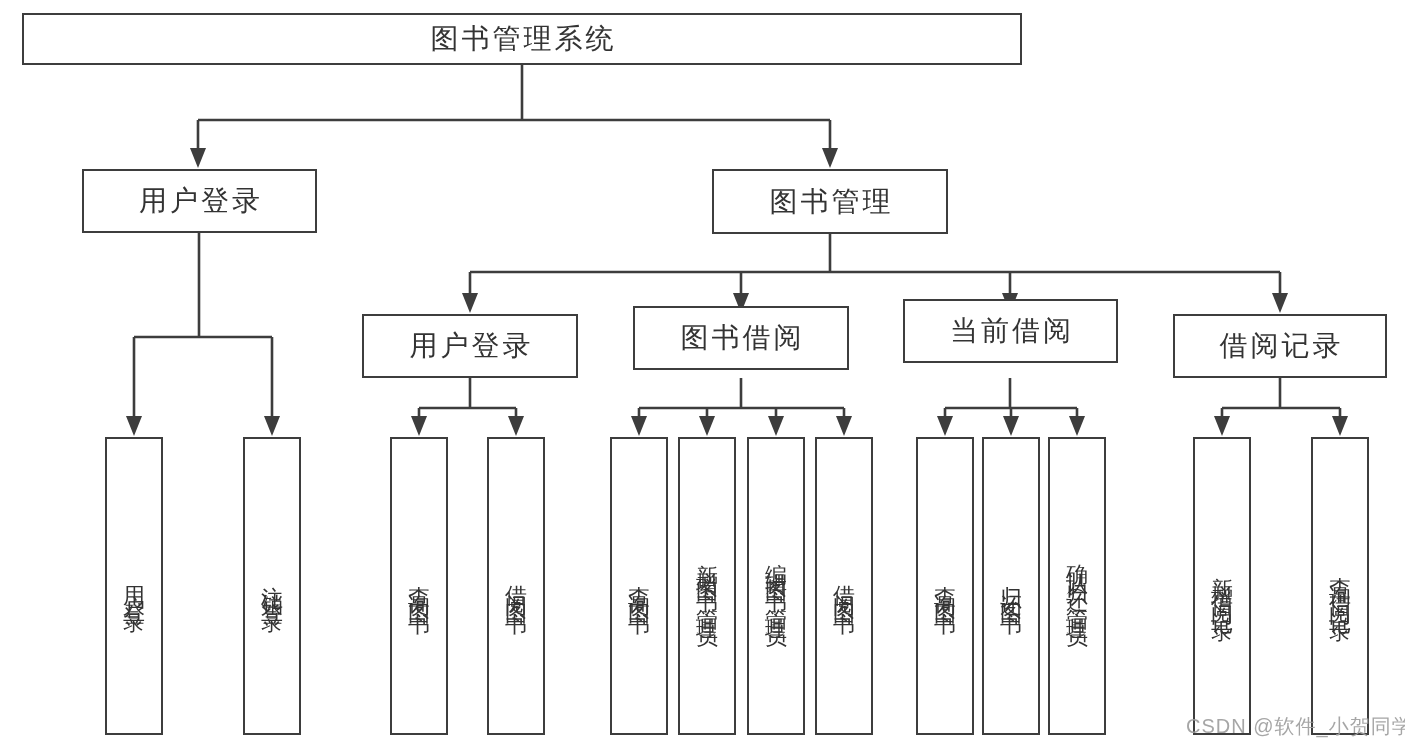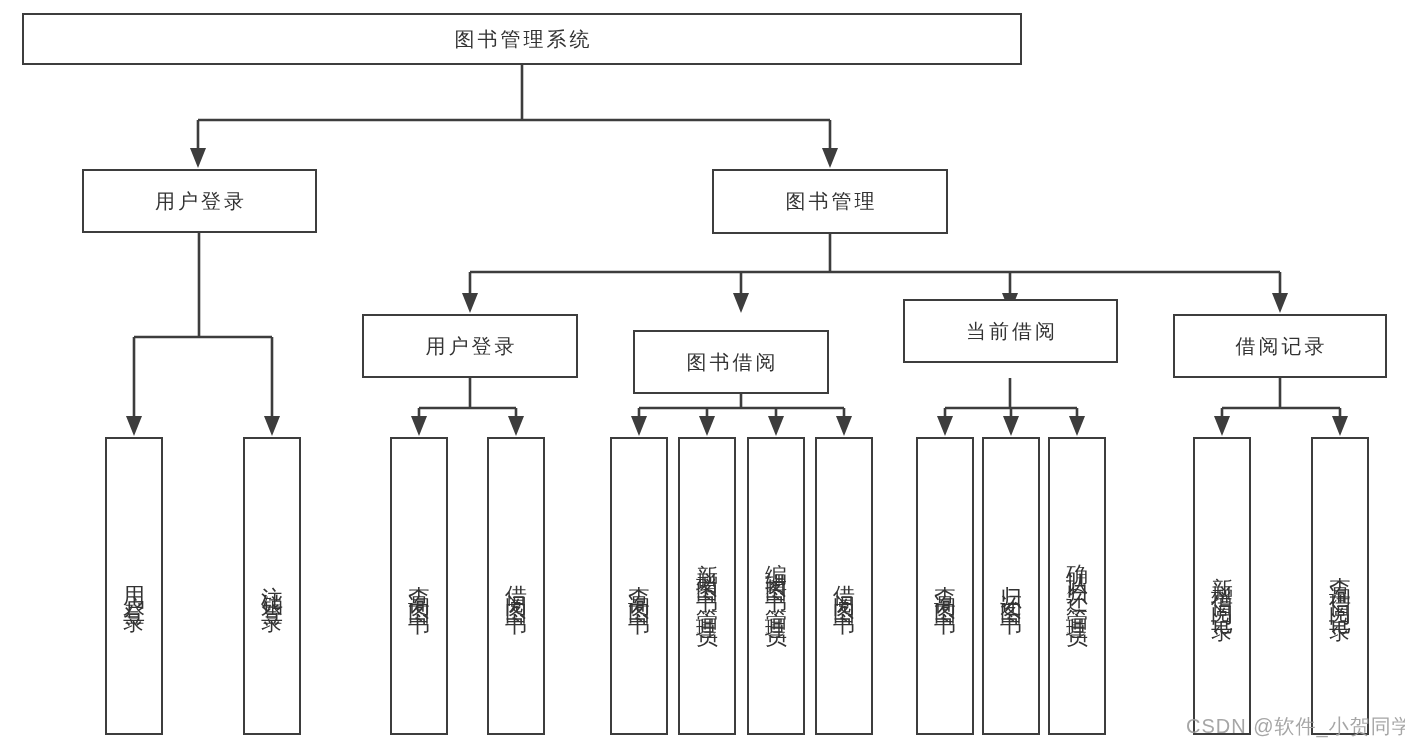--- a/index.html
+++ b/index.html
@@ -22,21 +22,21 @@
     box-sizing: border-box;
     background: #ffffff;
     border: 2.5px solid #3d3d3d;
     display: flex;
     align-items: center;
     justify-content: center;
     color: #333333;
     z-index: 1;
   }
   .hlabel {
-    font-size: 20px;
+    font-size: 28px;
     letter-spacing: 3px;
     white-space: nowrap;
     text-indent: 3px;
   }
   .vbox { width: 58px; top: 437px; height: 298px; }
   .vtext {
     writing-mode: vertical-rl;
     text-orientation: mixed;
     font-size: 22px;
     letter-spacing: 9px;
@@ -98,21 +98,21 @@
   <div class="box" style="left:82px; top:169px; width:235px; height:64px;">
     <span class="hlabel">用户登录</span>
   </div>
   <div class="box" style="left:712px; top:169px; width:236px; height:65px;">
     <span class="hlabel">图书管理</span>
   </div>
 
   <div class="box" style="left:362px; top:314px; width:216px; height:64px;">
     <span class="hlabel">用户登录</span>
   </div>
-  <div class="box" style="left:633px; top:330px; width:196px; height:64px;">
+  <div class="box" style="left:633px; top:306px; width:216px; height:64px;">
     <span class="hlabel">图书借阅</span>
   </div>
   <div class="box" style="left:903px; top:299px; width:215px; height:64px;">
     <span class="hlabel">当前借阅</span>
   </div>
   <div class="box" style="left:1173px; top:314px; width:214px; height:64px;">
     <span class="hlabel">借阅记录</span>
   </div>
 
   <div class="box vbox" style="left:105px;">

